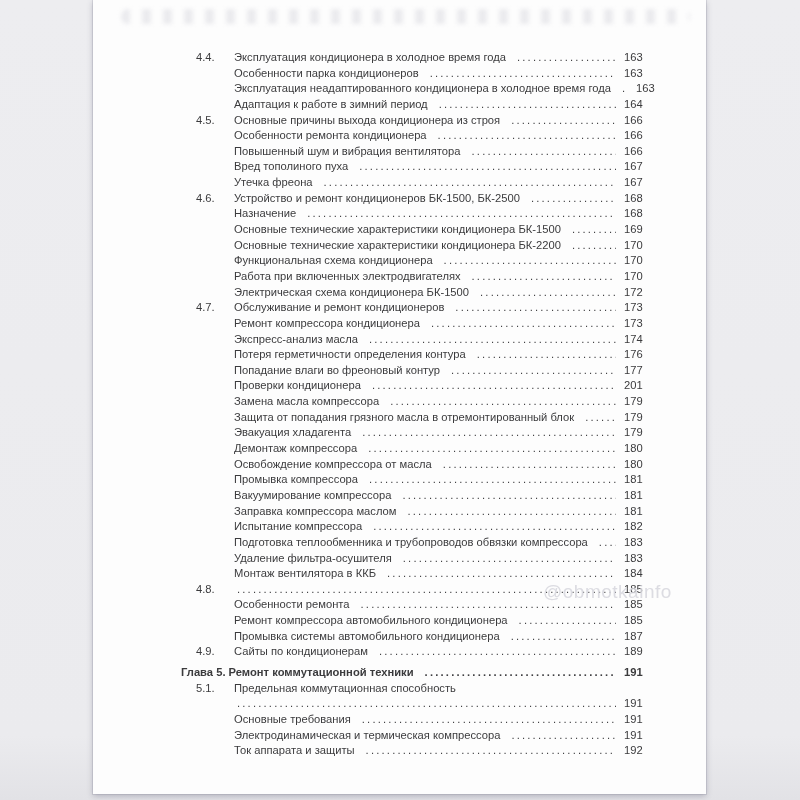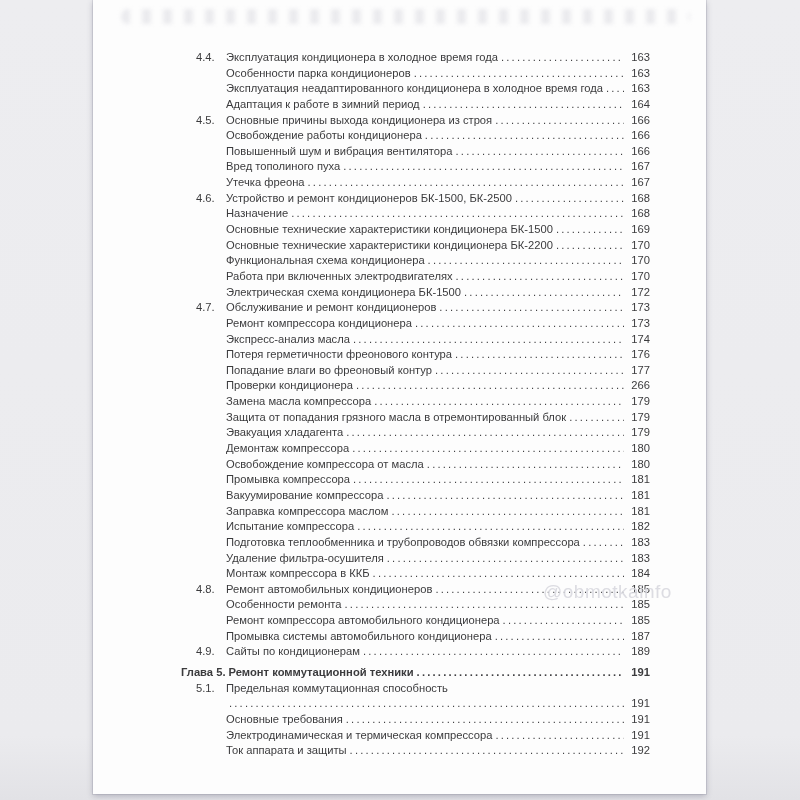--- a/index.html
+++ b/index.html
@@ -39,32 +39,33 @@
   .row {
     display: flex;
     align-items: baseline;
     height: 15.65px;
     line-height: 15.65px;
     font-size: 11.2px;
     color: #3b3b3d;
     padding-left: 103px;
     padding-right: 56px;
     white-space: nowrap;
+    gap: 8px;
   }
   .row .num   { flex: none; width: 30px; }
   .row .title { flex: none; }
   .row .leader {
     flex: 1 1 0;
     min-width: 0;
     overflow: hidden;
     letter-spacing: 2.2px;
     padding: 0 6px 0 3px;
     color: #3f3f42;
   }
-  .row .pg { flex: none; width: 26px; text-align: right; }
+  .row .pg { flex: none; width: 26px; }
   .row.chapter {
     padding-left: 88px;
     font-weight: bold;
   }
   .gap { height: 5px; }
   .watermark {
     position: absolute;
     left: 450px; top: 581px;
     font-size: 19px;
     letter-spacing: 0.5px;
@@ -107,21 +108,21 @@
     <span class="pg">164</span>
   </div>
           <div class="row">
     <span class="num">4.5.</span>
     <span class="title">Основные причины выхода кондиционера из строя</span>
     <span class="leader">....................................................................................................................................................................................</span>
     <span class="pg">166</span>
   </div>
           <div class="row">
     <span class="num"></span>
-    <span class="title">Освобождение работы кондиционера</span>
+    <span class="title">Особенности ремонта кондиционера</span>
     <span class="leader">....................................................................................................................................................................................</span>
     <span class="pg">166</span>
   </div>
           <div class="row">
     <span class="num"></span>
     <span class="title">Повышенный шум и вибрация вентилятора</span>
     <span class="leader">....................................................................................................................................................................................</span>
     <span class="pg">166</span>
   </div>
           <div class="row">
@@ -191,35 +192,35 @@
     <span class="pg">173</span>
   </div>
           <div class="row">
     <span class="num"></span>
     <span class="title">Экспресс-анализ масла</span>
     <span class="leader">....................................................................................................................................................................................</span>
     <span class="pg">174</span>
   </div>
           <div class="row">
     <span class="num"></span>
-    <span class="title">Потеря герметичности фреонового контура</span>
+    <span class="title">Потеря герметичности определения контура</span>
     <span class="leader">....................................................................................................................................................................................</span>
     <span class="pg">176</span>
   </div>
           <div class="row">
     <span class="num"></span>
     <span class="title">Попадание влаги во фреоновый контур</span>
     <span class="leader">....................................................................................................................................................................................</span>
     <span class="pg">177</span>
   </div>
           <div class="row">
     <span class="num"></span>
     <span class="title">Проверки кондиционера</span>
     <span class="leader">....................................................................................................................................................................................</span>
-    <span class="pg">266</span>
+    <span class="pg">201</span>
   </div>
           <div class="row">
     <span class="num"></span>
     <span class="title">Замена масла компрессора</span>
     <span class="leader">....................................................................................................................................................................................</span>
     <span class="pg">179</span>
   </div>
           <div class="row">
     <span class="num"></span>
     <span class="title">Защита от попадания грязного масла в отремонтированный блок</span>
@@ -275,27 +276,26 @@
     <span class="pg">183</span>
   </div>
           <div class="row">
     <span class="num"></span>
     <span class="title">Удаление фильтра-осушителя</span>
     <span class="leader">....................................................................................................................................................................................</span>
     <span class="pg">183</span>
   </div>
           <div class="row">
     <span class="num"></span>
-    <span class="title">Монтаж компрессора в ККБ</span>
+    <span class="title">Монтаж вентилятора в ККБ</span>
     <span class="leader">....................................................................................................................................................................................</span>
     <span class="pg">184</span>
   </div>
           <div class="row">
     <span class="num">4.8.</span>
-    <span class="title">Ремонт автомобильных кондиционеров</span>
     <span class="leader">....................................................................................................................................................................................</span>
     <span class="pg">185</span>
   </div>
           <div class="row">
     <span class="num"></span>
     <span class="title">Особенности ремонта</span>
     <span class="leader">....................................................................................................................................................................................</span>
     <span class="pg">185</span>
   </div>
           <div class="row">

